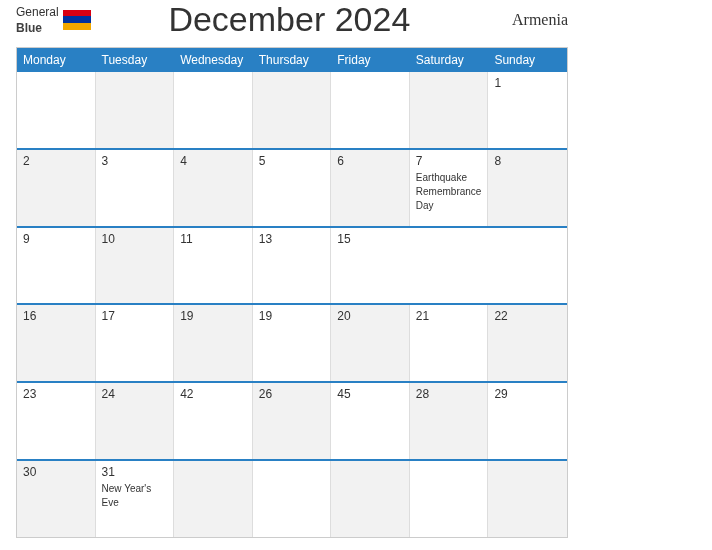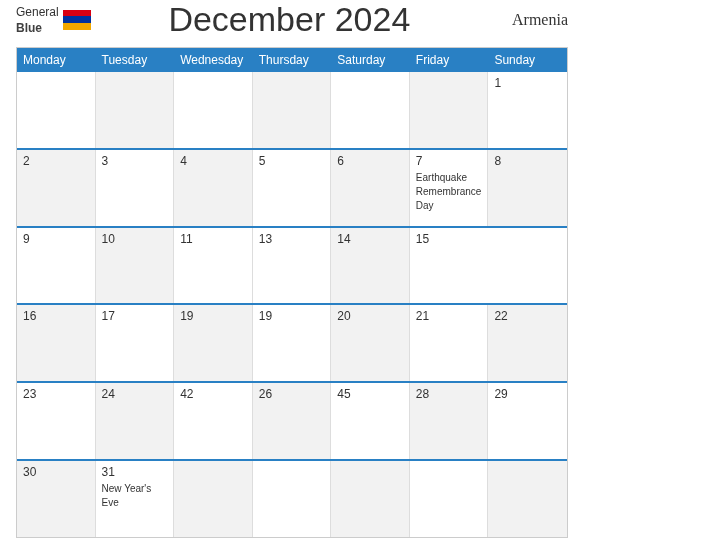--- a/index.html
+++ b/index.html
@@ -137,22 +137,22 @@
     <h1 class="month-title">December 2024</h1>
     <div class="country">Armenia</div>
   </div>
 
   <div class="calendar">
     <div class="day-headers">
       <div class="day-header">Monday</div>
       <div class="day-header">Tuesday</div>
       <div class="day-header">Wednesday</div>
       <div class="day-header">Thursday</div>
+      <div class="day-header">Friday</div>
       <div class="day-header">Saturday</div>
-      <div class="day-header">Friday</div>
       <div class="day-header">Sunday</div>
     </div>
     <div class="weeks" id="weeks-container">
     <div class="week">
           <div class="day-cell"></div>
           <div class="day-cell gray"></div>
           <div class="day-cell"></div>
           <div class="day-cell gray"></div>
           <div class="day-cell"></div>
           <div class="day-cell gray"></div>
@@ -187,23 +187,20 @@
             <span class="day-number">9</span>
           </div>
           <div class="day-cell gray">
             <span class="day-number">10</span>
           </div>
           <div class="day-cell">
             <span class="day-number">11</span>
           </div>
           <div class="day-cell">
             <span class="day-number">13</span>
-          </div>
-          <div class="day-cell gray">
-            <span class="day-number">14</span>
           </div>
           <div class="day-cell">
             <span class="day-number">15</span>
           </div>
         </div>
         <div class="week">
           <div class="day-cell gray">
             <span class="day-number">16</span>
           </div>
           <div class="day-cell">

